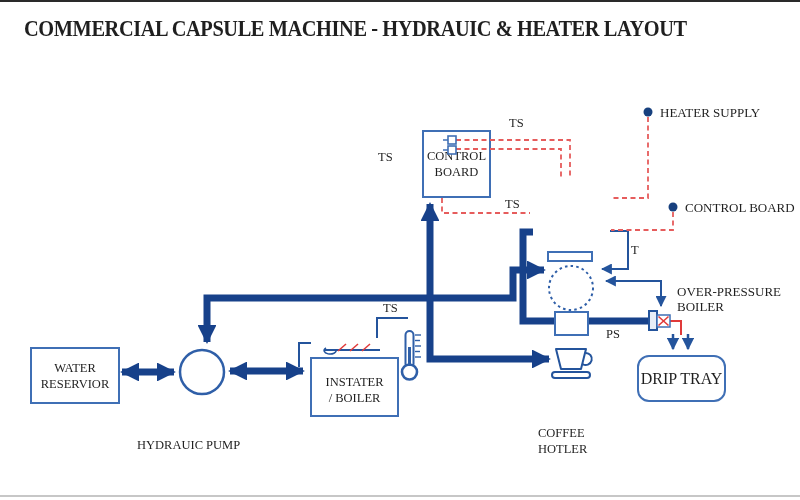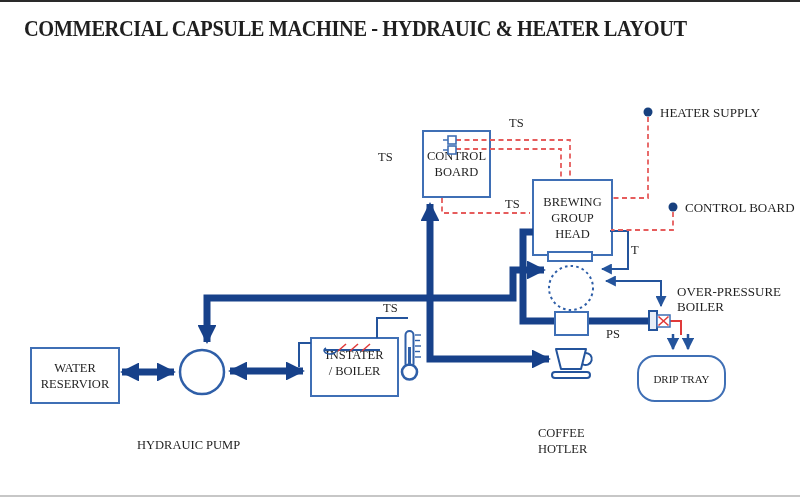--- a/index.html
+++ b/index.html
@@ -31,32 +31,27 @@
   <div class="node" style="left:30px;top:347px;width:86px;height:53px;">
     <span>WATER
 RESERVIOR</span>
   </div>
 
   <div class="node" style="left:405px;top:130px;width:69px;height:68px;align-items:flex-end;padding-bottom:16px;box-sizing:border-box;margin-left:17px;">
     <span>CONTROL
 BOARD</span>
   </div>
 
-  <div class="node" style="left:532px;top:179px;width:77px;height:73px;">
-    <span>BREWING
-GROUP
-HEAD</span>
-  </div>
 
-  <div class="node" style="left:310px;top:337px;width:89px;height:60px;align-items:flex-end;padding-bottom:16px;box-sizing:border-box;">
+  <div class="node" style="left:310px;top:357px;width:89px;height:60px;align-items:flex-end;padding-bottom:9px;box-sizing:border-box;">
     <span>INSTATER
 / BOILER</span>
   </div>
 
-  <div class="node" style="left:637px;top:355px;width:85px;height:43px;border-radius:18px;font-size:11px;">
+  <div class="node" style="left:637px;top:355px;width:85px;height:43px;border-radius:12px;font-size:16px;">
     <span>DRIP TRAY</span>
   </div>
 
   <svg width="800" height="500" viewBox="0 0 800 500">
     <defs>
       <marker id="aN" viewBox="0 0 10 10" refX="9" refY="5" markerWidth="2.7" markerHeight="2.7" orient="auto-start-reverse">
         <path d="M0,0 L10,5 L0,10 Z" fill="#17418a"></path>
       </marker>
       <marker id="aT" viewBox="0 0 10 10" refX="9" refY="5" markerWidth="5.5" markerHeight="5.5" orient="auto-start-reverse">
         <path d="M0,0 L10,5 L0,10 Z" fill="#24549c"></path>

